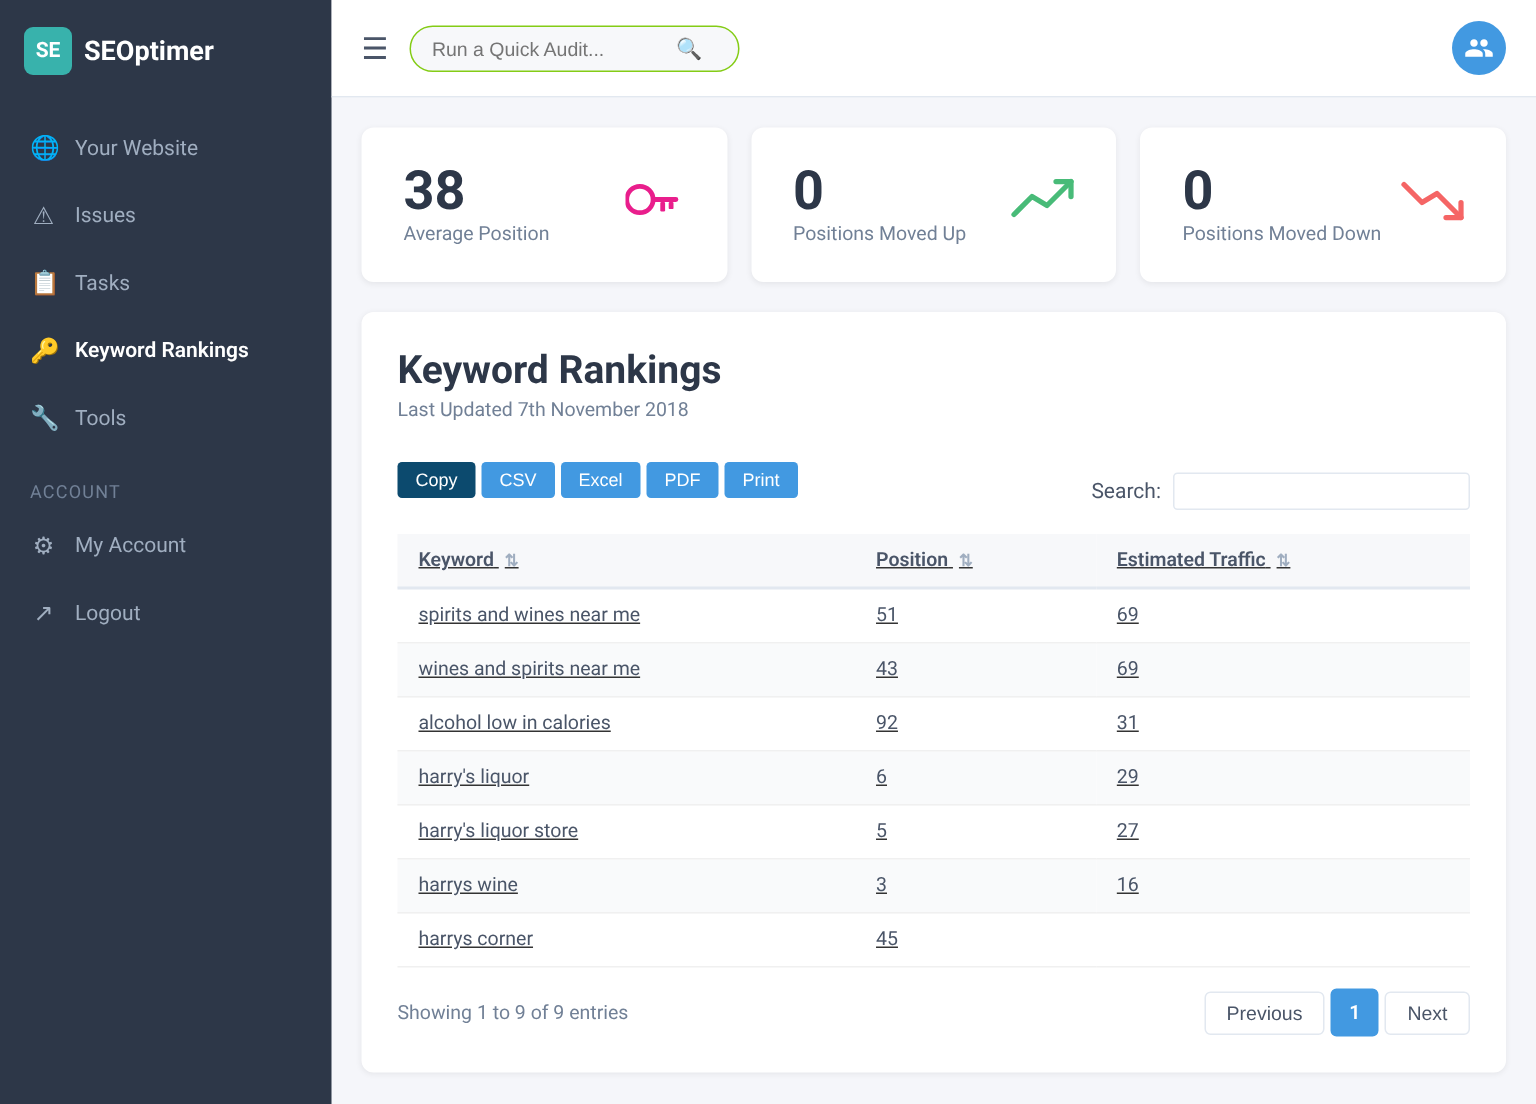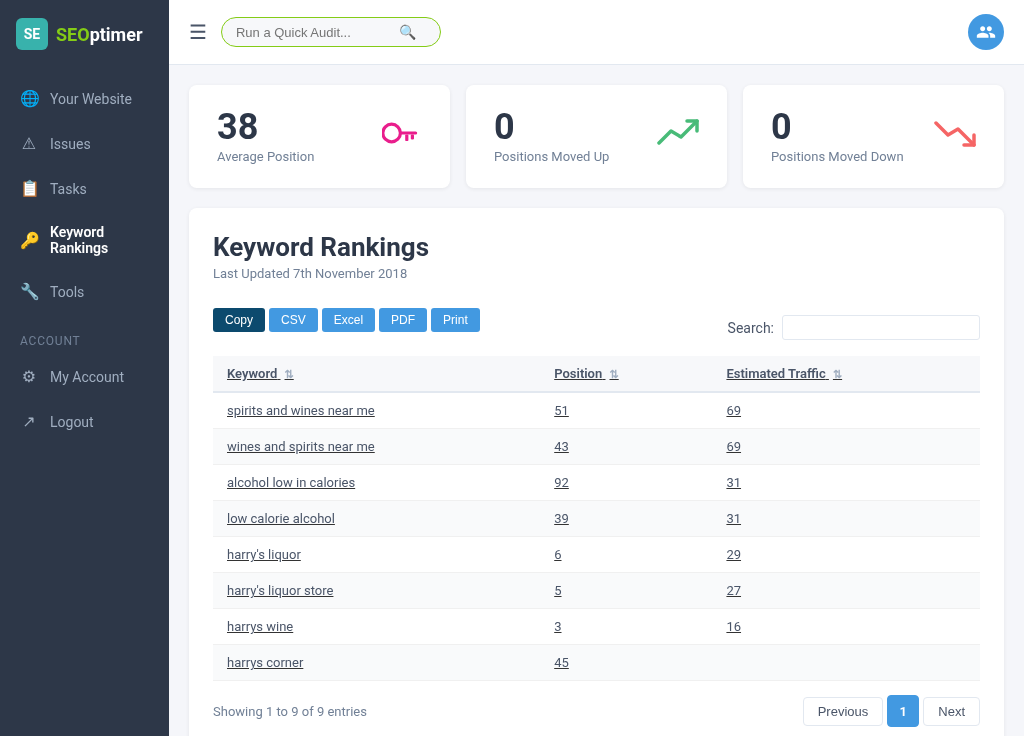--- a/index.html
+++ b/index.html
@@ -1,23 +1,23 @@
 <!DOCTYPE html>
 <html><head>
   <meta charset="utf-8">
   <style>
     * { box-sizing: border-box; margin: 0; padding: 0; }
     body { font-family: -apple-system, BlinkMacSystemFont, 'Segoe UI', Roboto, sans-serif; display: flex; height: 736px; background: #f5f6fa; color: #333; font-size: 14px; }
 
     
-    .sidebar { width: 169px; background: #2d3748; color: #fff; display: flex; flex-direction: column; flex-shrink: 0; height: 736px; }
+    .sidebar { width: 221px; background: #2d3748; color: #fff; display: flex; flex-direction: column; flex-shrink: 0; height: 736px; }
     .sidebar-logo { display: flex; align-items: center; padding: 18px 16px; gap: 8px; }
     .logo-icon { width: 32px; height: 32px; background: #38b2ac; border-radius: 6px; display: flex; align-items: center; justify-content: center; font-weight: bold; color: white; font-size: 14px; flex-shrink: 0; }
     .logo-text { font-size: 18px; font-weight: 700; color: #fff; }
-    .logo-text span { color: #84cc16; }
+    .logo-text span { color: #ffffff; }
     .sidebar-nav { display: flex; flex-direction: column; flex: 1; padding-top: 8px; }
     .nav-item { display: flex; align-items: center; gap: 12px; padding: 13px 20px; color: #a0aec0; cursor: pointer; font-size: 14px; text-decoration: none; }
     .nav-item.active { color: #fff; font-weight: 600; }
     .nav-item .nav-icon { width: 18px; text-align: center; font-size: 16px; }
     .sidebar-section-label { padding: 20px 20px 6px; font-size: 12px; color: #718096; text-transform: uppercase; letter-spacing: 0.8px; }
 
     
     .main { flex: 1; display: flex; flex-direction: column; overflow: hidden; }
     .topbar { background: #fff; padding: 14px 20px; display: flex; align-items: center; gap: 14px; border-bottom: 1px solid #e2e8f0; }
     .hamburger { font-size: 20px; cursor: pointer; color: #4a5568; }
@@ -219,25 +219,20 @@
       <td>wines and spirits near me</td>
       <td>43</td>
       <td>69</td>
     </tr>
             <tr>
       <td>alcohol low in calories</td>
       <td>92</td>
       <td>31</td>
     </tr>
             <tr>
-      <td>low calorie alcohol</td>
-      <td>39</td>
-      <td>31</td>
-    </tr>
-            <tr>
       <td>harry's liquor</td>
       <td>6</td>
       <td>29</td>
     </tr>
             <tr>
       <td>harry's liquor store</td>
       <td>5</td>
       <td>27</td>
     </tr>
             <tr>

